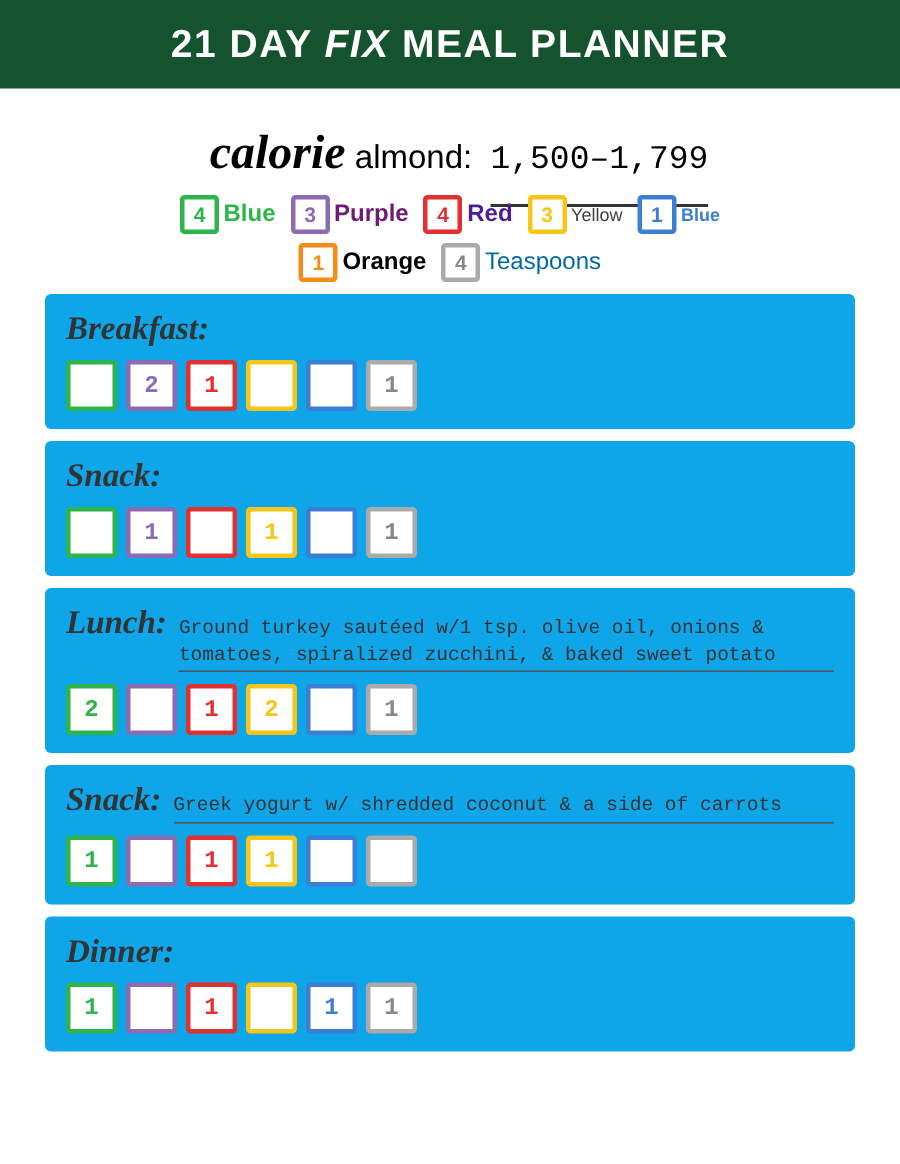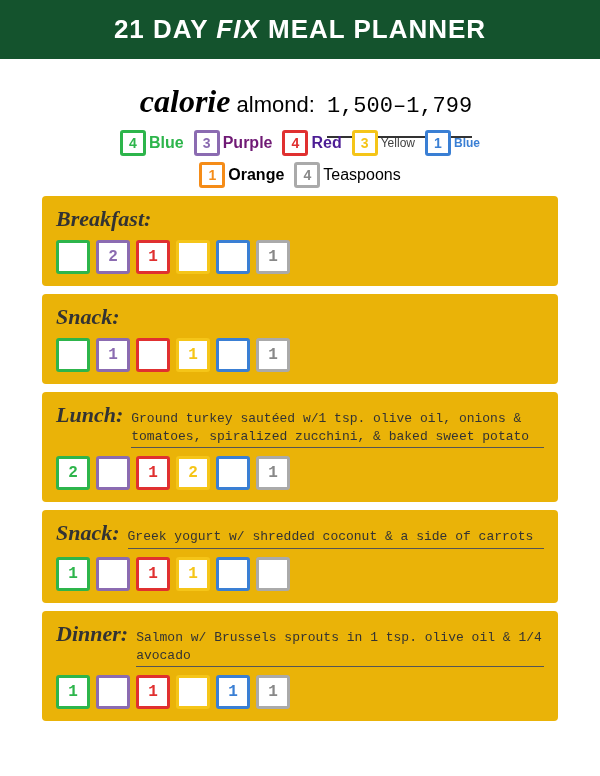--- a/index.html
+++ b/index.html
@@ -92,26 +92,26 @@
     .box-blue { border-color: #3a7fd4; color: #3a7fd4; }
     .box-orange { border-color: #f58c18; color: #f58c18; }
     .box-gray { border-color: #aaaaaa; color: #888888; }
 
     .label-green { color: #2db54b; font-weight: bold; font-size: 16px; }
     .label-purple { color: #701a75; font-weight: bold; font-size: 16px; }
     .label-red { color: #4c1d95; font-weight: bold; font-size: 16px; }
     .label-yellow { color: #404040; font-weight: normal; font-size: 12px; }
     .label-blue { color: #3a7fd4; font-weight: bold; font-size: 12px; }
     .label-orange { color: #000000; font-weight: bold; font-size: 16px; }
-    .label-gray { color: #000000; font-size: 16px; }
+    .label-gray { color: #0369a1; font-size: 16px; }
 
     .meal-section {
-      background: #eab308;
+      background: #0ea5e9;
       border-radius: 4px;
-      margin: 8px 12px;
+      margin: 8px 0;
       padding: 10px 14px 12px 14px;
     }
 
     .meal-header {
       display: flex;
       align-items: baseline;
       gap: 8px;
       margin-bottom: 4px;
     }
 
@@ -278,21 +278,20 @@
         <span class="meal-box meal-box-red">1</span>
         <span class="meal-box meal-box-yellow">1</span>
         <span class="meal-box meal-box-blue"></span>
         <span class="meal-box meal-box-gray"></span>
       </div>
     </div>
 
     <div class="meal-section">
       <div class="meal-header">
         <span class="meal-title">Dinner:</span>
-        <span class="meal-description">Salmon w/ Brussels sprouts in 1 tsp. olive oil &amp; 1/4 avocado</span>
       </div>
       <div class="meal-boxes">
         <span class="meal-box meal-box-green">1</span>
         <span class="meal-box meal-box-purple"></span>
         <span class="meal-box meal-box-red">1</span>
         <span class="meal-box meal-box-yellow"></span>
         <span class="meal-box meal-box-blue">1</span>
         <span class="meal-box meal-box-gray">1</span>
       </div>
     </div>

